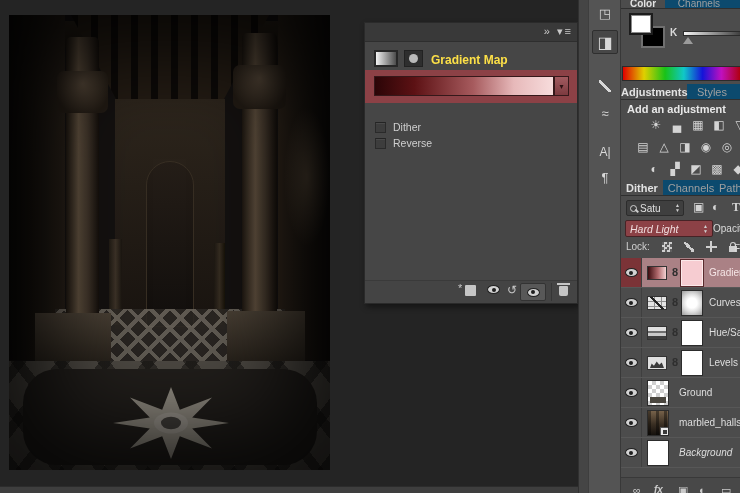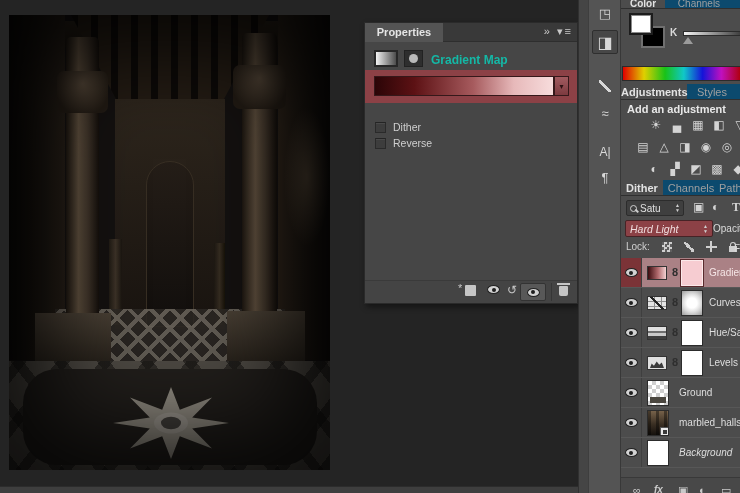--- a/index.html
+++ b/index.html
@@ -44,21 +44,21 @@
 
   
   .props { left:364px; top:22px; width:214px; height:282px; background:#464646; border:1px solid #2a2a2a; box-shadow:2px 3px 6px rgba(0,0,0,.45); }
   .props .tabbar { position:absolute; left:0; top:0; width:100%; height:19px; background:#393939; border-bottom:1px solid #2e2e2e; }
   .props .tab { position:absolute; left:0; top:0; width:78px; height:19px; background:#545454; color:#e4e4e4;
                 font-size:11px; font-weight:bold; line-height:19px; text-align:center; }
   .props .tbicons { position:absolute; right:4px; top:2px; font-size:11px; color:#c9c9c9; letter-spacing:2px; }
   .hdrIcon1 { left:9px; top:27px; width:24px; height:17px; border:2px solid #272727; background:linear-gradient(90deg,#f2f2f2,#4c4c4c); }
   .hdrIcon2 { left:39px; top:27px; width:19px; height:17px; background:#2e2e2e; border:1px solid #222; }
   .hdrIcon2::after { content:""; position:absolute; left:4px; top:3px; width:9px; height:9px; border-radius:50%; background:#b9b9b9; }
-  .propTitle { left:66px; top:30px; font-size:12px; font-weight:bold; color:#14b8a6; }
+  .propTitle { left:66px; top:30px; font-size:12px; font-weight:bold; color:#fde047; }
   .redband { left:0; top:47px; width:100%; height:33px; background:#8c4146; }
   .gradbar { left:9px; top:53px; width:180px; height:20px; border:1px solid #35181a;
              background:linear-gradient(90deg,#2b0507,#5c1114 22%,#a65a5d 55%,#e7b9ba 78%,#f7dcdc); }
   .gradbtn { left:189px; top:53px; width:15px; height:20px; background:linear-gradient(#a25b60,#7c3a3f); border:1px solid #35181a;
              color:#2c1113; font-size:8px; text-align:center; line-height:20px; }
   .chkrow { position:absolute; left:10px; display:flex; align-items:center; gap:7px; }
   .checkbox { width:11px; height:11px; background:#3d3d3d; border:1px solid #2a2a2a; border-top-color:#242424; box-shadow:inset 0 1px 0 rgba(255,255,255,.07); }
   .chklabel { font-size:10.5px; color:#cfcfcf; }
   .propsBottom { position:absolute; left:0; bottom:0; width:100%; height:23px; border-top:1px solid #3a3a3a; background:#444; }
   .pbi { position:absolute; top:4px; }
@@ -185,21 +185,20 @@
       <circle r="10" fill="#413e3a"></circle>
     </g>
   </svg>
   <div class="vignette"></div>
 </div>
 
 <div class="abs statusstrip"></div>
 
 <div class="abs props">
   <div class="tabbar">
-    <div class="tab">Properties</div>
     <div class="tbicons">
       <span>»</span>
       <span>▾≡</span>
     </div>
   </div>
   <div class="abs hdrIcon1"></div>
   <div class="abs hdrIcon2"></div>
   <div class="abs propTitle">Gradient Map</div>
   <div class="abs redband"></div>
   <div class="abs gradbar"></div>

